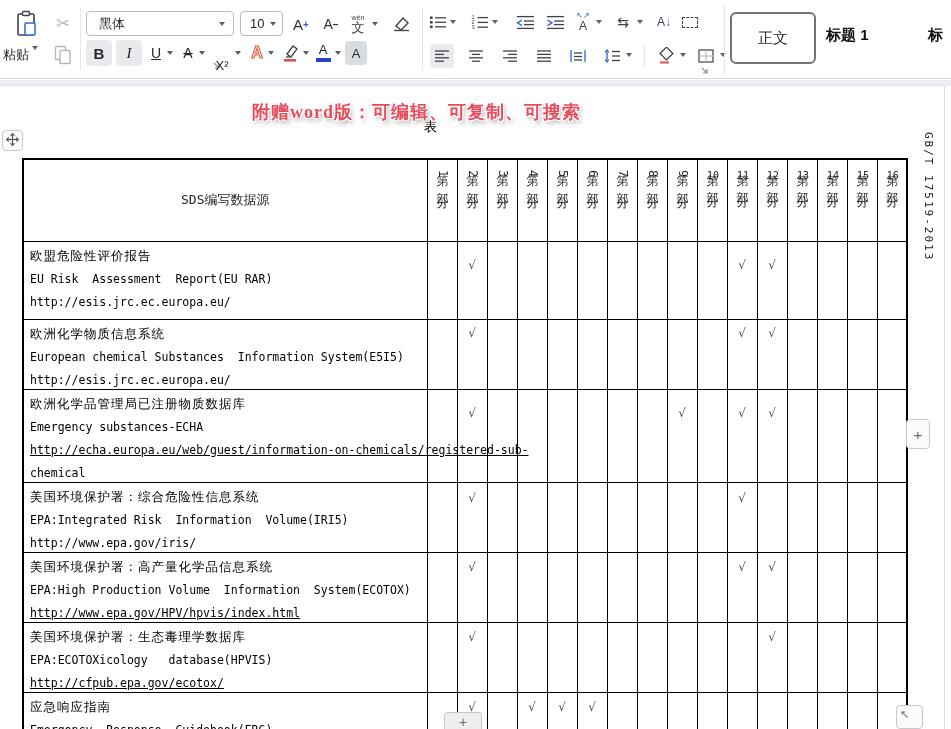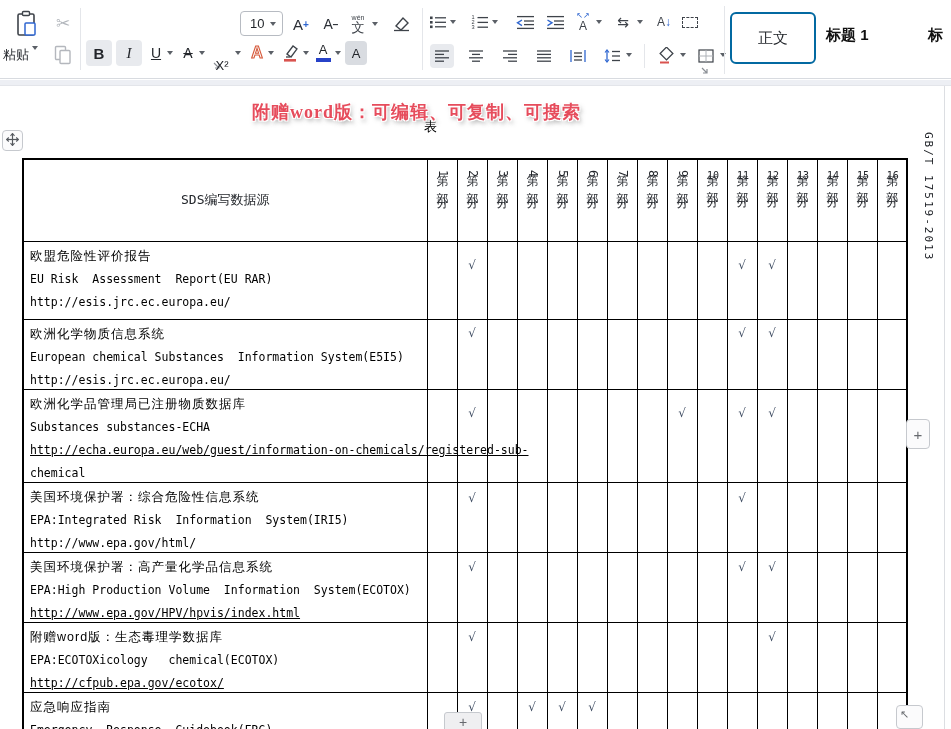--- a/index.html
+++ b/index.html
@@ -15,21 +15,21 @@
   .btn { display:flex; align-items:center; justify-content:center; border-radius:4px; }
   .btn.on { background:#e8eaee; }
   .chev { width:0; height:0; border-left:3.5px solid transparent;
           border-right:3.5px solid transparent; border-top:4px solid #5b6067; }
   .vsep { width:1px; background:#e4e6ea; }
   .combo { border:1px solid #b7bbc2; border-radius:4px; background:#fff;
            display:flex; align-items:center; font-size:13px; color:#1f2328; }
   .glabel { font-size:13px; color:#23262b; }
   .disabled { color:#b2b6bc; }
   .ribbon svg { display:block; }
-  .stylebox { border:2px solid #0369a1; border-radius:6px; background:#fff;
+  .stylebox { border:2px solid #737373; border-radius:6px; background:#fff;
               display:flex; align-items:center; justify-content:center;
               font-size:15px; color:#1f2328; }
   .hstyle { font-weight:bold; font-size:15px; color:#111; }
 
   
   .watermark { font-family:Liberation Serif, serif; font-weight:bold; font-size:18px;
                letter-spacing:1px; white-space:nowrap; z-index:4;
                text-shadow:-1px -1px 0 #fff, 1px -1px 0 #fff, -1px 1px 0 #fff,
                            1px 1px 0 #fff, 2px 3px 4px rgba(90,90,90,.55); }
   .captionchar { font-size:13px; color:#000; z-index:3;
@@ -104,20 +104,24 @@
       </svg>
     </span>
   </div>
   <div class="abs" style="left:212px;top:61px;">
     <svg width="10" height="10" viewBox="0 0 10 10">
         <path d="M2,2 L7,7 M7,3 L7,7 L3,7" fill="none" stroke="#8a8e94" stroke-width="1.2"></path>
       </svg>
   </div>
   <div class="vsep abs" style="left:80px;top:8px;height:62px;"></div>
 
+  <div class="combo abs" style="left:86px;top:11px;width:148px;height:25px;padding:0 8px 0 12px;">
+    <span style="flex:1;">黑体</span>
+    <span class="chev"></span>
+  </div>
   <div class="combo abs" style="left:240px;top:11px;width:43px;height:25px;padding:0 6px 0 9px;">
     <span style="flex:1;">10</span>
     <span class="chev"></span>
   </div>
   <div class="abs btn" style="left:288px;top:12px;width:26px;height:24px;font-size:15px;color:#2b2f36;">
     A<sup style="color:#2f66d0;font-size:10px;font-weight:bold;">+</sup>
   </div>
   <div class="abs btn" style="left:318px;top:12px;width:26px;height:24px;font-size:14px;color:#2b2f36;">
     A<sup style="font-size:10px;font-weight:bold;">−</sup>
   </div>
@@ -410,21 +414,21 @@
         <td class="chk">√</td>
         <td class="chk">√</td>
         <td class="chk"></td>
         <td class="chk"></td>
         <td class="chk"></td>
         <td class="chk"></td>
       </tr>
       <tr>
         <td class="src-cell">
           <div class="cell-title">欧洲化学品管理局已注册物质数据库</div>
-          <div class="cell-sub">Substances substances-ECHA</div>
+          <div class="cell-sub">Emergency substances-ECHA</div>
           <div class="cell-url ul">http://echa.europa.eu/web/guest/information-on-chemicals/registered-sub-</div>
           <div class="cell-url">chemical</div>
         </td>
         <td class="chk"></td>
         <td class="chk">√</td>
         <td class="chk"></td>
         <td class="chk"></td>
         <td class="chk"></td>
         <td class="chk"></td>
         <td class="chk"></td>
@@ -434,22 +438,22 @@
         <td class="chk">√</td>
         <td class="chk">√</td>
         <td class="chk"></td>
         <td class="chk"></td>
         <td class="chk"></td>
         <td class="chk"></td>
       </tr>
       <tr>
         <td class="src-cell">
           <div class="cell-title">美国环境保护署：综合危险性信息系统</div>
-          <div class="cell-sub">EPA:Integrated Risk  Information  System(IRI5)</div>
-          <div class="cell-url">http://www.epa.gov/html/</div>
+          <div class="cell-sub">EPA:Integrated Risk  Information  Volume(IRI5)</div>
+          <div class="cell-url">http://www.epa.gov/iris/</div>
         </td>
         <td class="chk"></td>
         <td class="chk">√</td>
         <td class="chk"></td>
         <td class="chk"></td>
         <td class="chk"></td>
         <td class="chk"></td>
         <td class="chk"></td>
         <td class="chk"></td>
         <td class="chk"></td>
@@ -479,22 +483,22 @@
         <td class="chk"></td>
         <td class="chk">√</td>
         <td class="chk">√</td>
         <td class="chk"></td>
         <td class="chk"></td>
         <td class="chk"></td>
         <td class="chk"></td>
       </tr>
       <tr>
         <td class="src-cell">
-          <div class="cell-title">附赠word版：生态毒理学数据库</div>
-          <div class="cell-sub">EPA:ECOTOXicology   chemical(ECOTOX)</div>
+          <div class="cell-title">美国环境保护署：生态毒理学数据库</div>
+          <div class="cell-sub">EPA:ECOTOXicology   database(HPVIS)</div>
           <div class="cell-url ul">http://cfpub.epa.gov/ecotox/</div>
         </td>
         <td class="chk"></td>
         <td class="chk">√</td>
         <td class="chk"></td>
         <td class="chk"></td>
         <td class="chk"></td>
         <td class="chk"></td>
         <td class="chk"></td>
         <td class="chk"></td>

